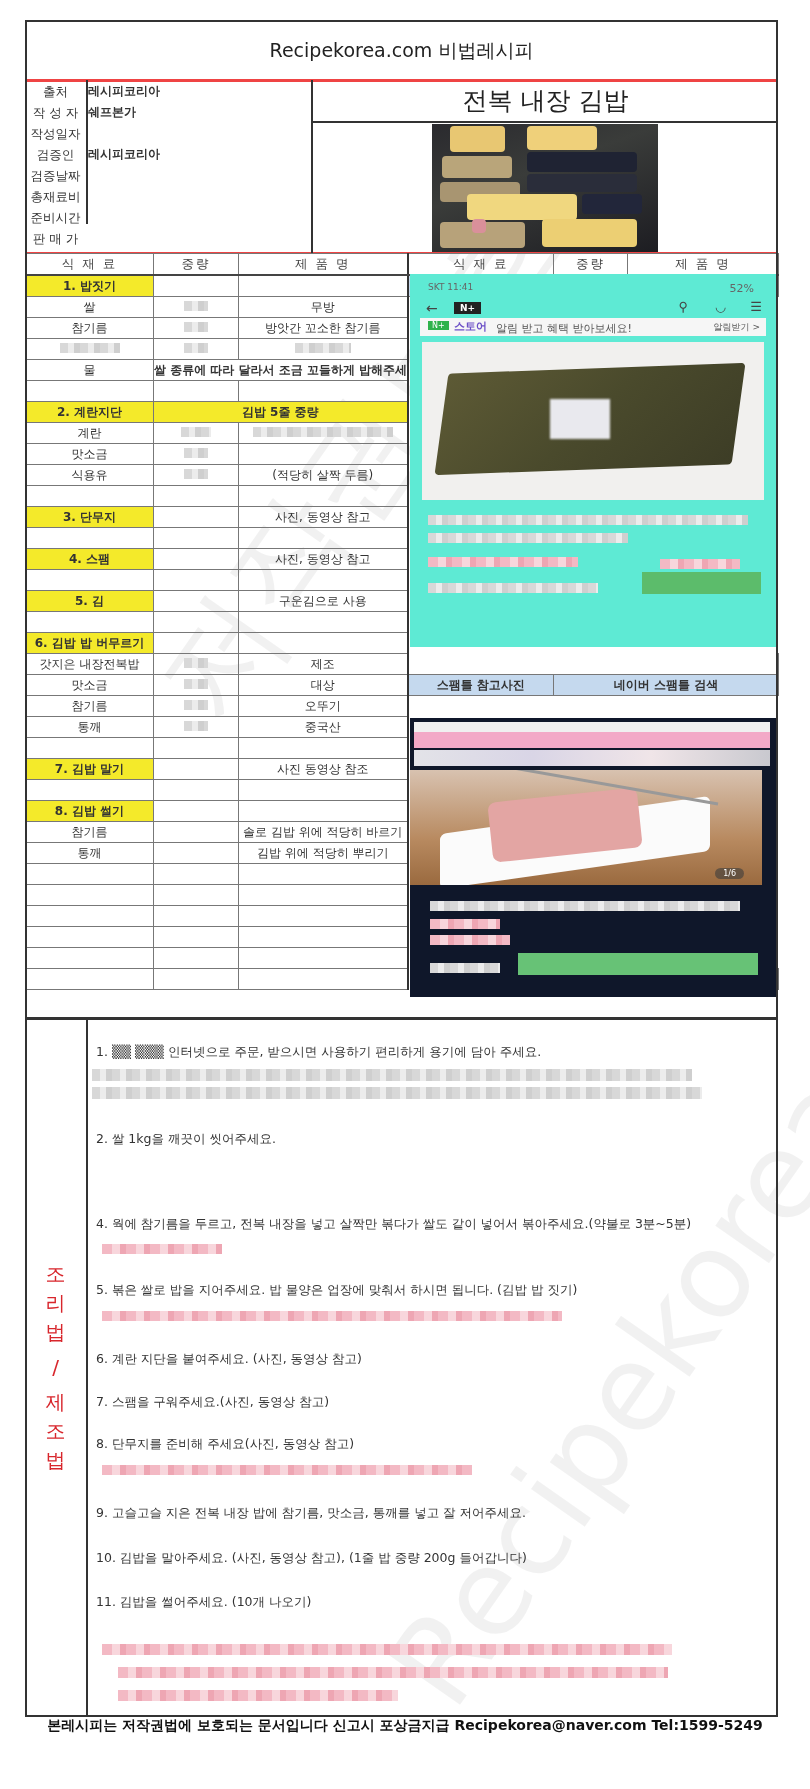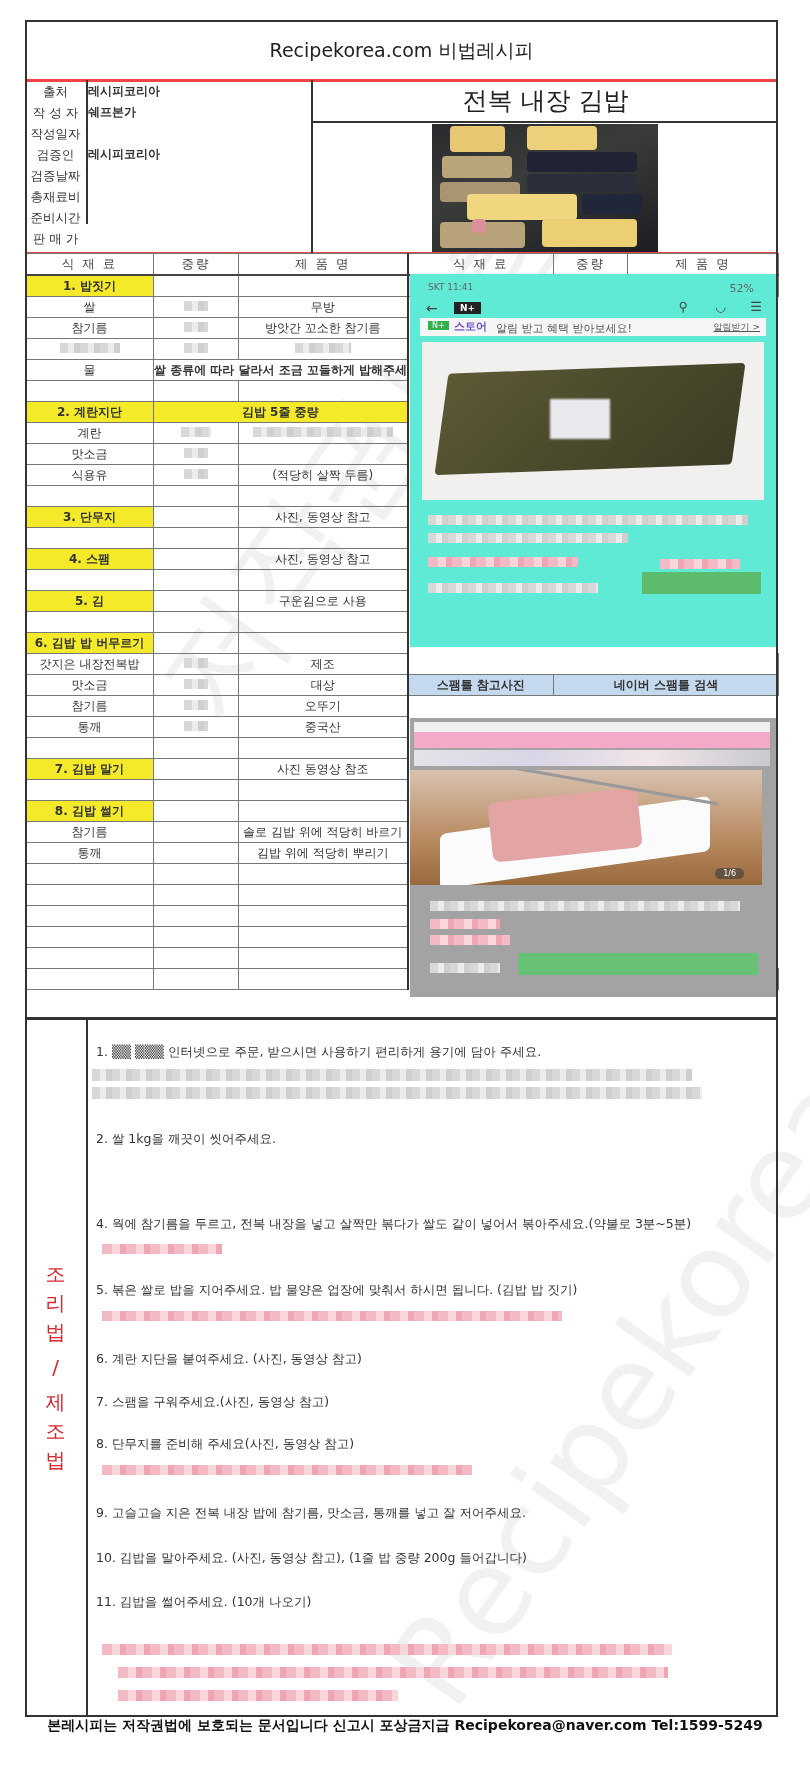--- a/index.html
+++ b/index.html
@@ -20,21 +20,21 @@
   table.ing td.hd{font-size:12.5px;color:#444;letter-spacing:2px;border-bottom:2px solid #444;}
   td.sec{background:#f4ea2a;font-weight:bold;color:#222;}
   td.secwide{background:#f4ea2a;font-weight:bold;color:#222;}
   td.note{font-size:11px;font-weight:bold;}
   td.blue{background:#c5d9ee;font-weight:bold;color:#222;}
   .blur{display:inline-block;height:10px;background:repeating-linear-gradient(90deg,#d8d8d8 0 8px,#ececec 8px 14px,#cfcfcf 14px 20px);filter:blur(0.6px);}
   .blurp{display:inline-block;height:10px;background:repeating-linear-gradient(90deg,#f3b9c4 0 10px,#f8d6dc 10px 18px,#eea6b3 18px 24px);filter:blur(0.6px);}
   .col-thick-1{border-right:2px solid #333 !important;}
   .outer-top{left:25px;top:20px;width:753px;height:999px;border:2px solid #333;pointer-events:none;}
   .phone1{left:410px;top:274px;width:366px;height:373px;background:#5eead4;overflow:hidden;}
-  .phone2{left:410px;top:718px;width:366px;height:279px;background:#a3a3a3;overflow:hidden;}
+  .phone2{left:410px;top:718px;width:366px;height:279px;background:#0f172a;overflow:hidden;}
   .instr{left:25px;top:1018px;width:753px;height:699px;border:2px solid #333;}
   .instr-label{left:25px;top:1018px;width:63px;height:699px;border-right:2px solid #333;display:flex;flex-direction:column;align-items:center;justify-content:center;color:#d8262c;font-size:20px;line-height:29px;}
   .instr-body{left:88px;top:1018px;width:664px;height:697px;padding:35px 0 0 8px;}
   .step{font-size:12.5px;color:#333;white-space:nowrap;}
   .footer{left:0;top:1717px;width:810px;text-align:center;font-size:14px;font-weight:bold;color:#111;}
   .wm{position:absolute;font-size:120px;color:rgba(0,0,0,0.055);transform:rotate(-55deg);white-space:nowrap;pointer-events:none;font-family:"DejaVu Sans",sans-serif;}
 </style>
 </head>
 <body>
 
@@ -308,21 +308,21 @@
   <div style="position:absolute;right:22px;top:8px;font-size:11px;color:#666;">52%</div>
   <div style="position:absolute;left:16px;top:26px;font-size:14px;color:#444;">←</div>
   <div style="position:absolute;left:44px;top:28px;background:#222;color:#fff;font-size:9px;font-weight:bold;padding:1px 6px;">N+</div>
   <div style="position:absolute;right:88px;top:25px;font-size:13px;color:#444;">⚲</div>
   <div style="position:absolute;right:50px;top:25px;font-size:13px;color:#444;">◡</div>
   <div style="position:absolute;right:14px;top:25px;font-size:13px;color:#444;">☰</div>
   <div style="position:absolute;left:10px;top:44px;width:346px;height:18px;background:#f6f6f6;"></div>
   <div style="position:absolute;left:18px;top:47px;background:#2fb24b;color:#fff;font-size:8px;padding:0 4px;">N+</div>
   <div style="position:absolute;left:44px;top:45px;font-size:11px;color:#6b4fc7;font-weight:bold;">스토어</div>
   <div style="position:absolute;left:86px;top:47px;font-size:11px;color:#555;">알림 받고 혜택 받아보세요!</div>
-  <div style="position:absolute;right:16px;top:47px;font-size:9px;color:#555;text-decoration:underline;">알림받기 &gt;</div>
+  <div style="position:absolute;right:16px;top:47px;font-size:9px;color:#555;">알림받기 &gt;</div>
   <div style="position:absolute;left:12px;top:68px;width:342px;height:158px;background:#f1f0ee;"></div>
   <div style="position:absolute;left:30px;top:95px;width:300px;height:100px;background:linear-gradient(135deg,#5d5a35,#4a4a2c 50%,#3d3d26);transform:skewY(-10deg) rotate(8deg);border-radius:4px;"></div>
   <div style="position:absolute;left:140px;top:125px;width:60px;height:40px;background:#e9e9ee;filter:blur(1px);"></div>
   <div style="position:absolute;left:18px;top:236px;"><span class="blur" style="width:320px;"></span></div>
   <div style="position:absolute;left:18px;top:254px;"><span class="blur" style="width:200px;"></span></div>
   <div style="position:absolute;left:18px;top:278px;"><span class="blurp" style="width:150px;"></span></div>
   <div style="position:absolute;left:250px;top:280px;"><span class="blurp" style="width:80px;"></span></div>
   <div style="position:absolute;left:232px;top:298px;width:119px;height:22px;background:#5cbc6b;"></div>
   <div style="position:absolute;left:18px;top:304px;"><span class="blur" style="width:170px;"></span></div>
 </div>

